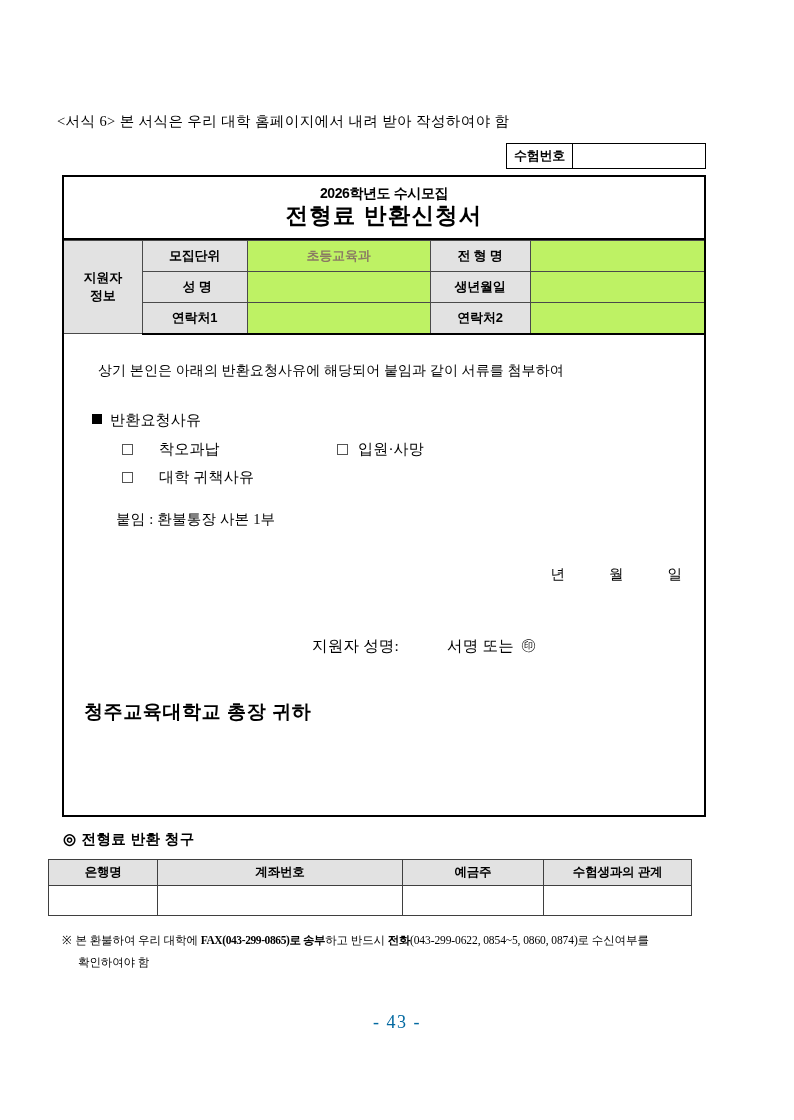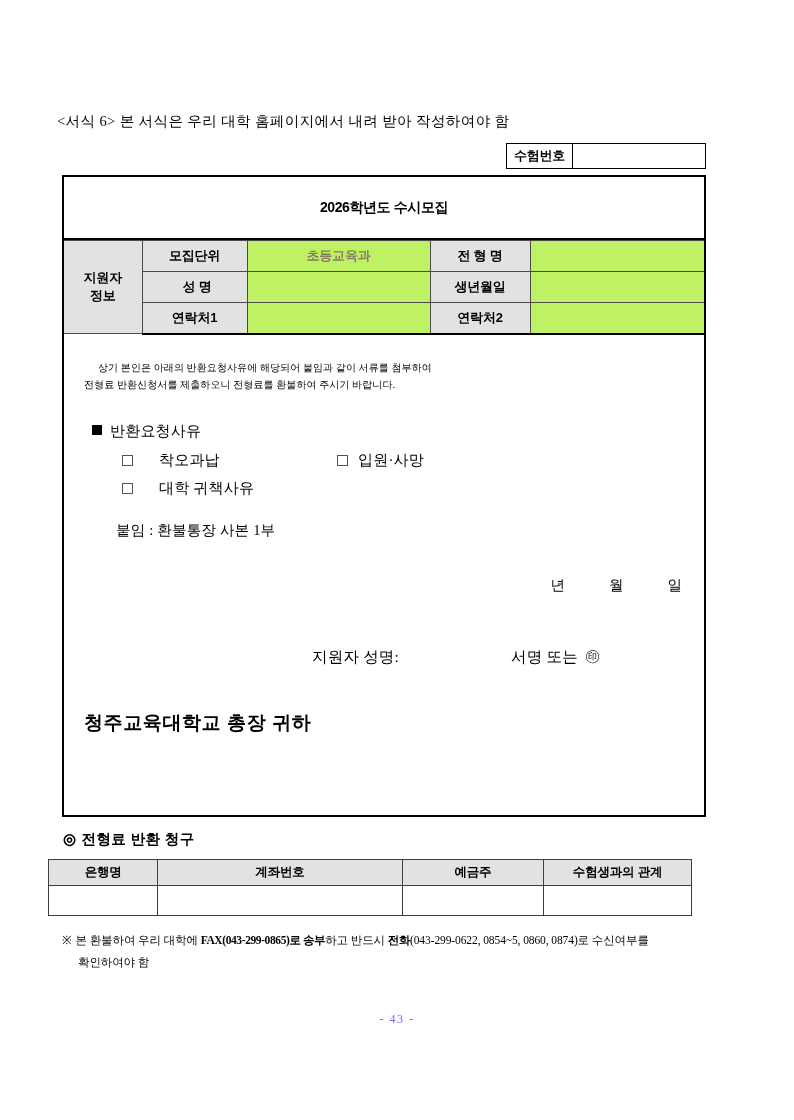--- a/index.html
+++ b/index.html
@@ -138,21 +138,21 @@
 
   
   .body-area {
     position: relative;
     padding: 0;
     height: 453px;
   }
 
   .statement {
     margin: 24px 18px 0 20px;
-    font-size: 10px;
+    font-size: 14px;
     line-height: 1.75;
     letter-spacing: 0.1px;
     text-align: justify;
   }
   .statement .indent { padding-left: 14px; }
 
   .reason-head {
     margin: 28px 0 0 28px;
     font-size: 15px;
     letter-spacing: 0.2px;
@@ -205,21 +205,21 @@
   }
   .date-line span { margin: 0 22px; }
 
   .sign-line {
     margin: 52px 0 0 0;
     display: flex;
     font-size: 15.5px;
     letter-spacing: 0.2px;
   }
   .sign-name { margin-left: 248px; }
-  .sign-seal { margin-left: 112px; }
+  .sign-seal { margin-left: 48px; }
   .seal-mark {
     font-size: 15px;
   }
 
   .univ-line {
     margin: 42px 0 0 20px;
     font-family: "Liberation Sans", sans-serif;
     font-size: 19px;
     font-weight: bold;
     letter-spacing: 0.6px;
@@ -273,41 +273,42 @@
   .footnote b { font-weight: bold; letter-spacing: -0.4px; }
   .footnote .l2 { display: block; padding-left: 16px; }
 
   
   .page-number {
     position: absolute;
     left: 0;
     right: 0;
     top: 1012px;
     text-align: center;
-    font-size: 12px;
+    font-size: 18px;
     letter-spacing: 1.5px;
-    color: #8b5cf6;
+    color: #0369a1;
   }
 </style>
 </head>
 <body>
 
 <div class="page">
 
   <div class="form-note">&lt;서식 6&gt; 본 서식은 우리 대학 홈페이지에서 내려 받아 작성하여야 함</div>
 
   <div class="exam-no-box">
     <div class="exam-no-label">수험번호</div>
     <div class="exam-no-value"></div>
   </div>
 
   <div class="main-frame">
 
     <div class="title-block">
       <div class="title-sub">2026학년도 수시모집</div>
+      <div class="title-main">전형료 반환신청서</div>
     </div>
 
     <table class="info-table">
       <tbody>
           <tr>
         <td class="lbl edge-l" rowspan="3" style="width:78px;">
           <div>지원자</div>
           <div>정보</div>
         </td>
         <td class="lbl" style="width:105px;">모집단위</td>
@@ -327,21 +328,20 @@
         <td class="lbl">연락처2</td>
         <td class="val edge-r"></td>
       </tr>
     </tbody>
       </table>
 
     <div class="body-area">
 
       <div class="statement">
         <div class="indent">상기 본인은 아래의 반환요청사유에 해당되어 붙임과 같이 서류를 첨부하여</div>
-        <div>전형료 반환신청서를 제출하오니 전형료를 환불하여 주시기 바랍니다.</div>
       </div>
 
       <div class="reason-head">
         <span class="sq"></span><span>반환요청사유</span>
       </div>
 
       <div class="reason-grid">
         <div class="reason-row">
           <div class="reason-item">
             <span class="chk"></span>

